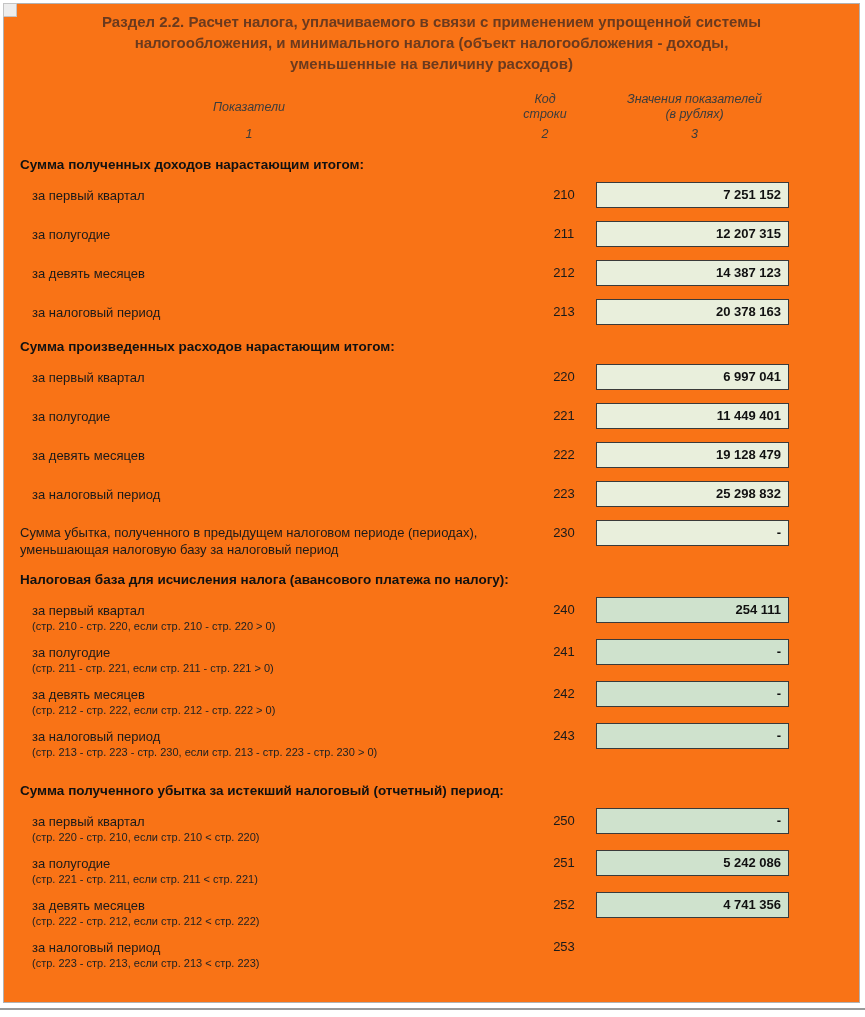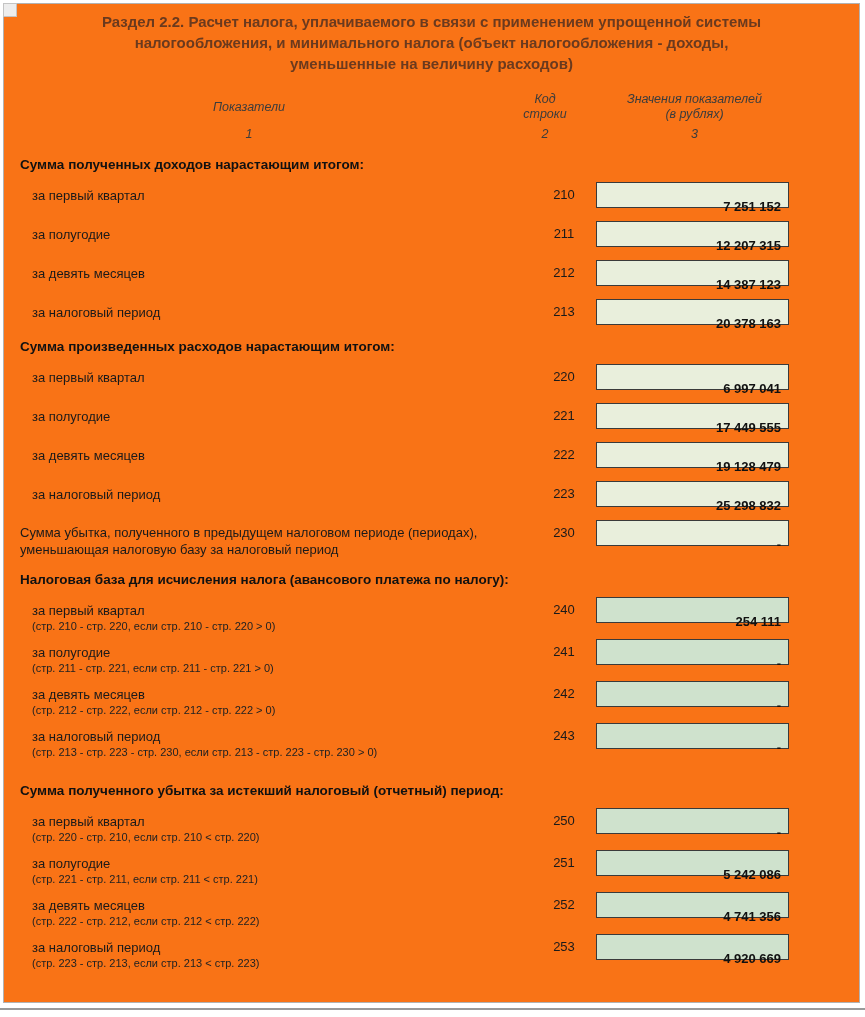--- a/index.html
+++ b/index.html
@@ -47,21 +47,21 @@
     font-size:13px; line-height:17px; color:#1a1a1a;
   }
   .row--flush .row-label { margin-left:16px; padding-top:4px; }
   .row-formula { font-size:11px; line-height:15px; color:#222; }
   .row-code {
     position:absolute; left:528px; top:5px; width:64px;
     text-align:center; font-size:13px; color:#1a1a1a;
   }
   .row-value {
     position:absolute; left:592px; top:0; width:193px; height:26px; box-sizing:border-box;
-    border:1px solid #3a3a3a; padding:12px 7px; text-align:right;
+    border:1px solid #3a3a3a; padding:0 7px; text-align:right;
     font-size:13px; font-weight:bold; line-height:24px; color:#111;
   }
   .shade-light { background:#e9efdc; }
   .shade-dark  { background:#cfe2cd; }
 </style>
 </head>
 <body>
 
 <div class="page">
   <div class="frame">
@@ -114,21 +114,21 @@
         <div class="section sec-1">
           <div class="section-header">Сумма произведенных расходов нарастающим итогом:</div>
           <div class="row">
             <div class="row-label">за первый квартал</div>
             <div class="row-code">220</div>
             <div class="row-value shade-light">6 997 041</div>
           </div>
           <div class="row">
             <div class="row-label">за полугодие</div>
             <div class="row-code">221</div>
-            <div class="row-value shade-light">17 449 555</div>
+            <div class="row-value shade-light">11 449 401</div>
           </div>
           <div class="row">
             <div class="row-label">за девять месяцев</div>
             <div class="row-code">222</div>
             <div class="row-value shade-light">19 128 479</div>
           </div>
           <div class="row">
             <div class="row-label">за налоговый период</div>
             <div class="row-code">223</div>
             <div class="row-value shade-light">25 298 832</div>
@@ -177,21 +177,20 @@
             <div class="row-value shade-dark">5 242 086</div>
           </div>
           <div class="row row--formula">
             <div class="row-label">за девять месяцев<div class="row-formula">(стр. 222 - стр. 212, если стр. 212 &lt; стр. 222)</div></div>
             <div class="row-code">252</div>
             <div class="row-value shade-dark">4 741 356</div>
           </div>
           <div class="row row--formula">
             <div class="row-label">за налоговый период<div class="row-formula">(стр. 223 - стр. 213, если стр. 213 &lt; стр. 223)</div></div>
             <div class="row-code">253</div>
-            <div class="row-value shade-dark">4 920 669</div>
           </div>
         </div>
       </div>
   </div>
 
   <div class="corner"></div>
   <div class="bottom-line"></div>
 </div>
 
 </body></html>

